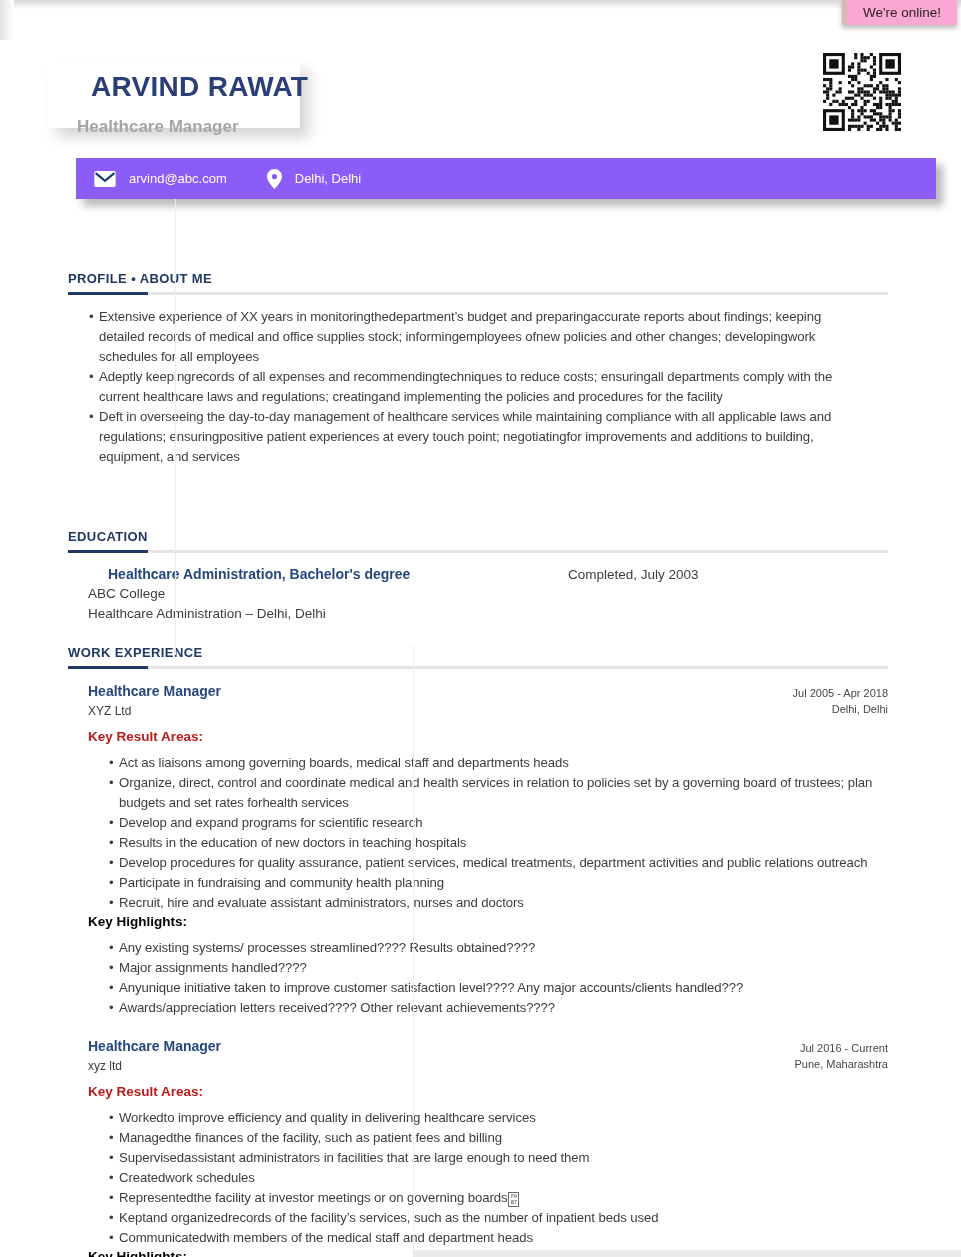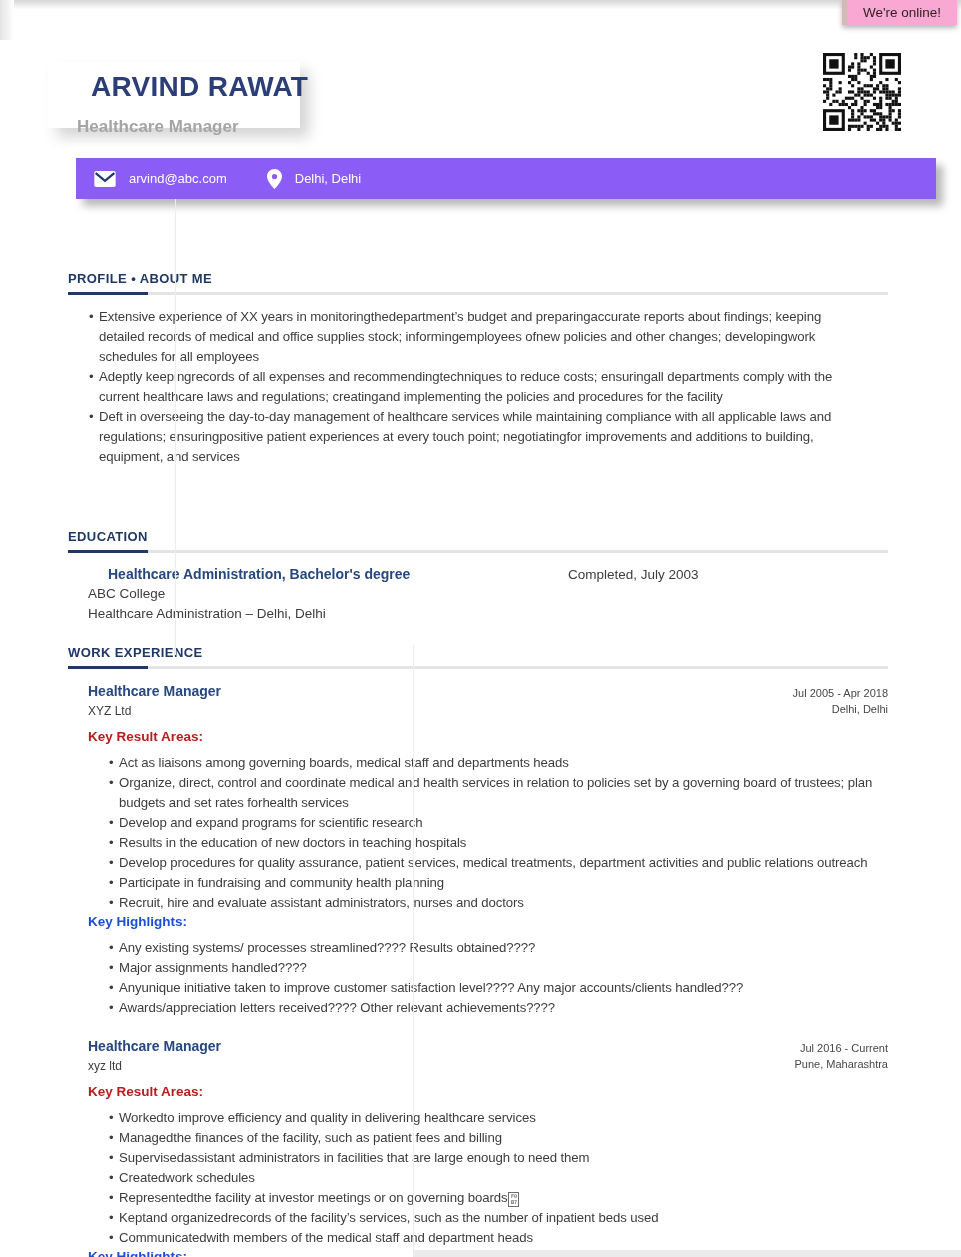--- a/index.html
+++ b/index.html
@@ -62,21 +62,21 @@
   .completed{position:absolute;left:480px;top:1px;font-size:13.5px;color:#3d3d3d;}
 
   
   .job{position:absolute;left:20px;width:800px;}
   .job-0{top:38px;}
   .job-1{top:393px;}
   .job-title{font-size:14px;font-weight:bold;color:#27477e;line-height:16px;}
   .company{font-size:12px;color:#3d3d3d;line-height:16px;margin-top:4px;}
   .job-meta{position:absolute;top:2px;right:0;text-align:right;font-size:11px;color:#474747;line-height:16px;}
   .kra-label{margin-top:10px;font-size:13.5px;font-weight:bold;color:#b91c1c;line-height:16px;}
-  .kh-label{margin-top:1px;font-size:13.5px;font-weight:bold;color:#1d4ed8;line-height:16px;}
+  .kh-label{margin-top:1px;font-size:13.5px;font-weight:bold;color:#000000;line-height:16px;}
   .job ul.bullets{margin-top:8px;width:790px;}
 
   .tofu{display:inline-block;width:9px;height:13px;border:1px solid #6b6b6b;
     font-family:"DejaVu Sans Mono",monospace;font-size:5px;line-height:6px;
     text-align:center;vertical-align:-2px;margin-left:1px;color:#333;letter-spacing:0;}
 
   
   .vline1{position:absolute;left:175px;top:199px;width:1px;height:456px;background:#ededed;}
   .vline2{position:absolute;left:413px;top:645px;width:1px;height:606px;background:#ededed;}
   .bottom-strip{position:absolute;left:413px;top:1250px;right:0;height:7px;background:#ebebeb;}

